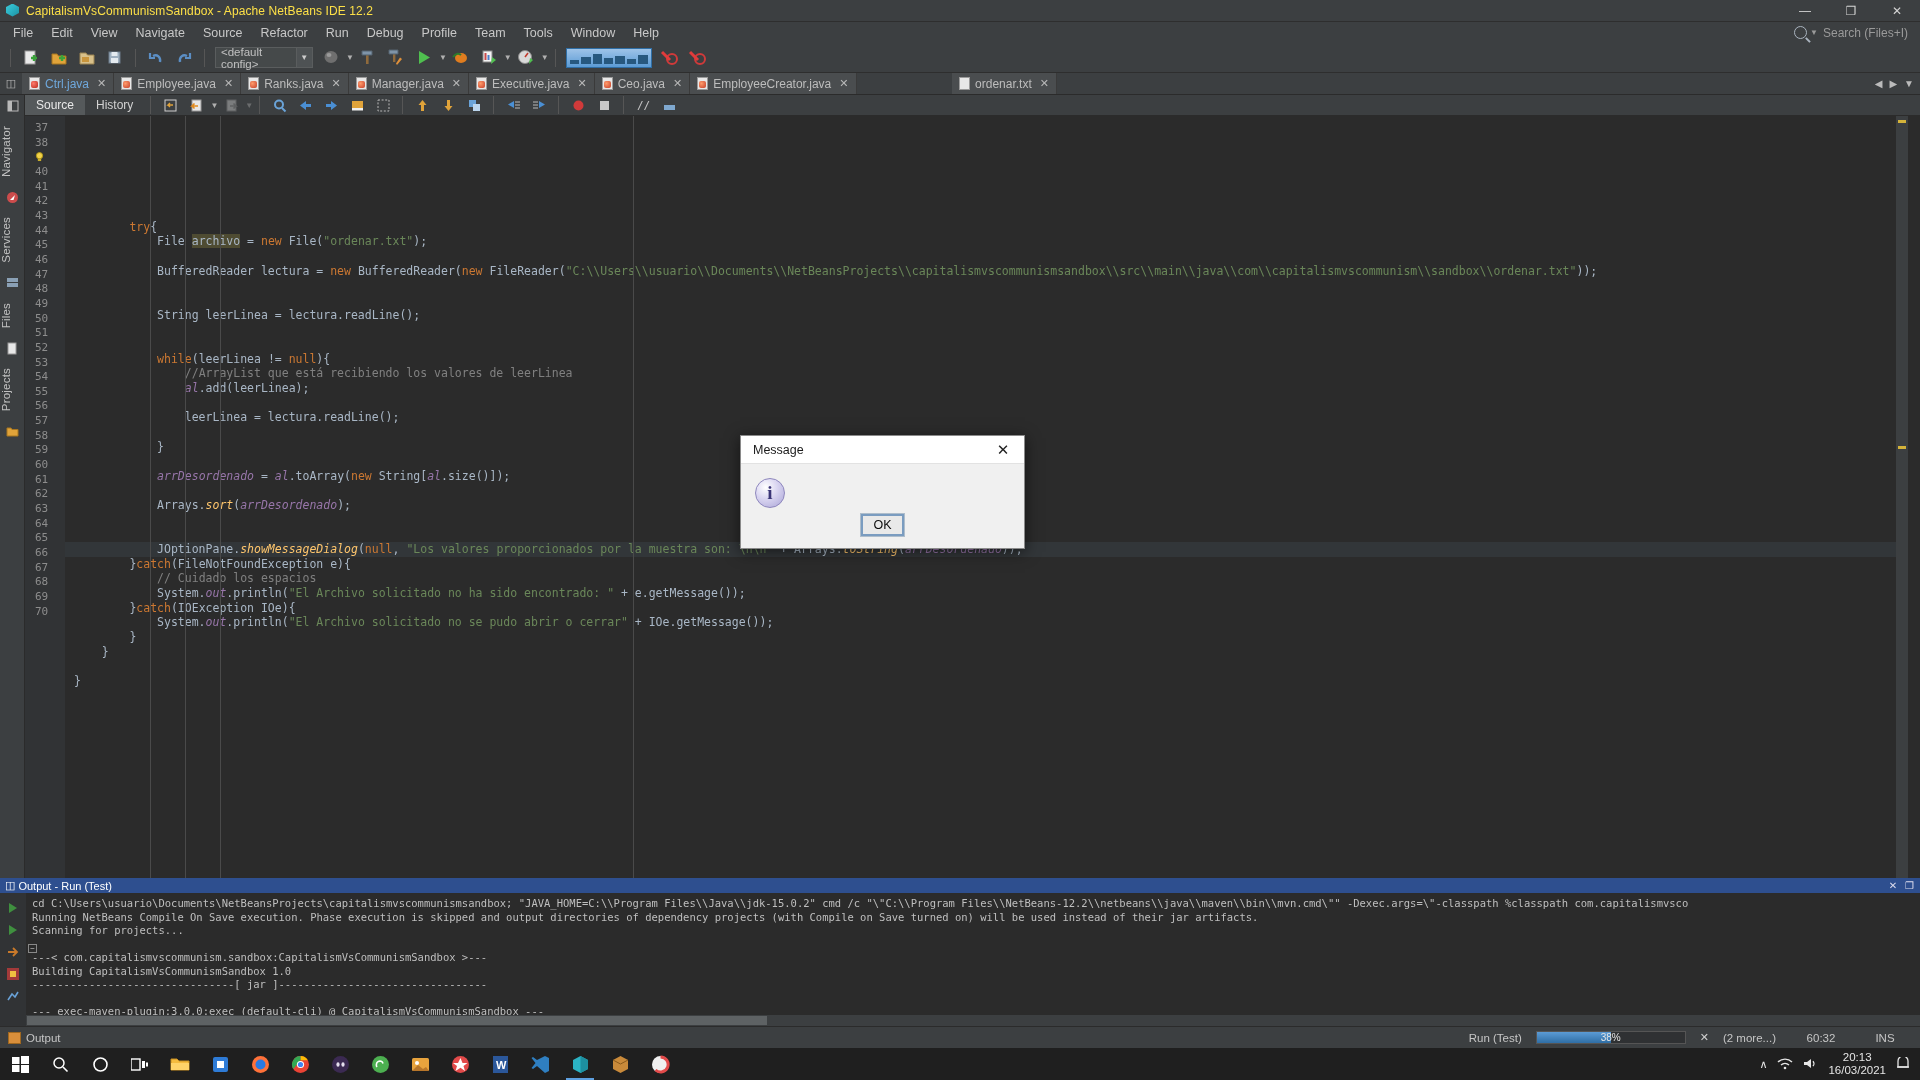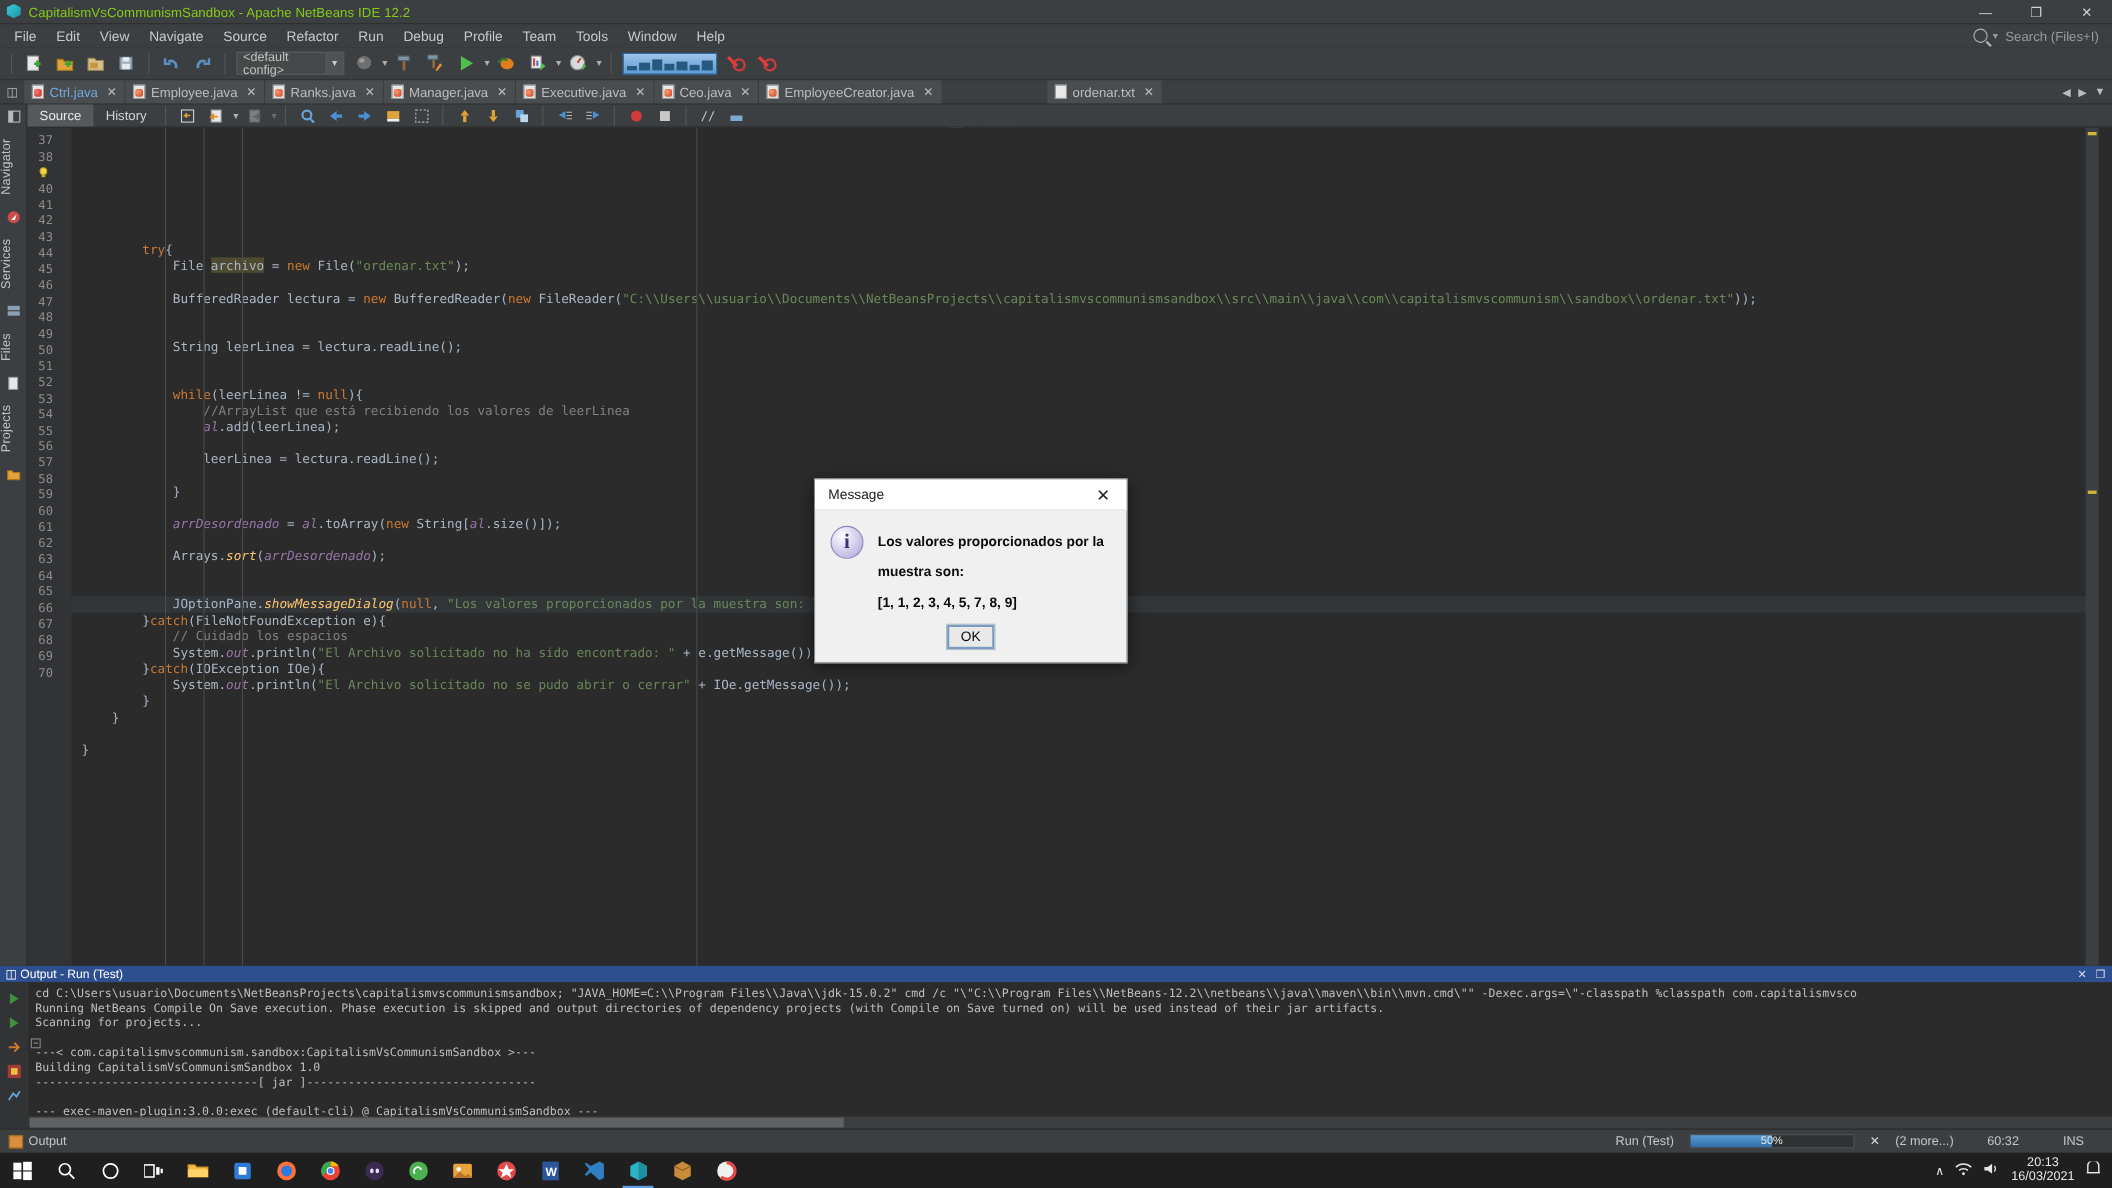--- a/index.html
+++ b/index.html
@@ -18,21 +18,21 @@
     position: absolute; top: 0; left: 0; width: 1920px; height: 22px;
     background: #3c3f41; display: flex; align-items: center;
     border-bottom: 1px solid #2e2e2e;
   }
   .tb-icon { width: 14px; height: 14px; margin: 0 6px 0 6px; position: relative; }
   .tb-icon .cube {
     width: 13px; height: 13px; background:
       linear-gradient(135deg,#3ec9d6 0%, #2bb3c4 45%, #1d8fa0 100%);
     clip-path: polygon(50% 0%, 100% 26%, 100% 74%, 50% 100%, 0% 74%, 0% 26%);
   }
-  .tb-title { color: #84cc16; font-size: 12px; letter-spacing: .1px; text-align: center; }
+  .tb-title { color: #fde047; font-size: 12px; letter-spacing: .1px; text-align: center; }
   .tb-btns { margin-left: auto; display: flex; height: 22px; }
   .tb-btn {
     width: 46px; height: 22px; display: flex; align-items: center;
     justify-content: center; color: #d4d4d4; font-size: 12px;
   }
 
   
   .menubar {
     position: absolute; top: 22px; left: 0; width: 1920px; height: 21px;
     background: #3c3f41; display: flex; align-items: center;
@@ -753,21 +753,21 @@
 
   <div class="statusbar">
     <div class="sb-out">
       <span class="sb-outicon"></span>
       <span>Output</span>
     </div>
     <div class="sb-right">
       <span>Run (Test)</span>
       <span class="sb-prog">
         <span class="fill" style="width: 50%;"></span>
-        <span class="pct">50%</span>
+        <span class="pct">38%</span>
       </span>
       <span class="sb-x">✕</span>
       <span>(2 more...)</span>
       <span style="min-width:62px;text-align:center">60:32</span>
       <span style="min-width:38px;text-align:center">INS</span>
     </div>
   </div>
 
   <div class="taskbar">
     <div class="tbi">
@@ -908,24 +908,20 @@
   </div>
 
   <div class="dlg-wrap">
     <div class="dlg">
       <div class="dlg-title">
         <span>Message</span>
         <span class="dlg-close">✕</span>
       </div>
       <div class="dlg-body">
         <div class="dlg-info">i</div>
-        <div class="dlg-msg">
-          <span>Los valores proporcionados por la muestra son:</span>
-          <span class="l2">[1, 1, 2, 3, 4, 5, 7, 8, 9]</span>
-        </div>
       </div>
       <div class="dlg-btns">
         <button class="dlg-ok">OK</button>
       </div>
     </div>
   </div>
 
 </div>
 
 </body></html>

